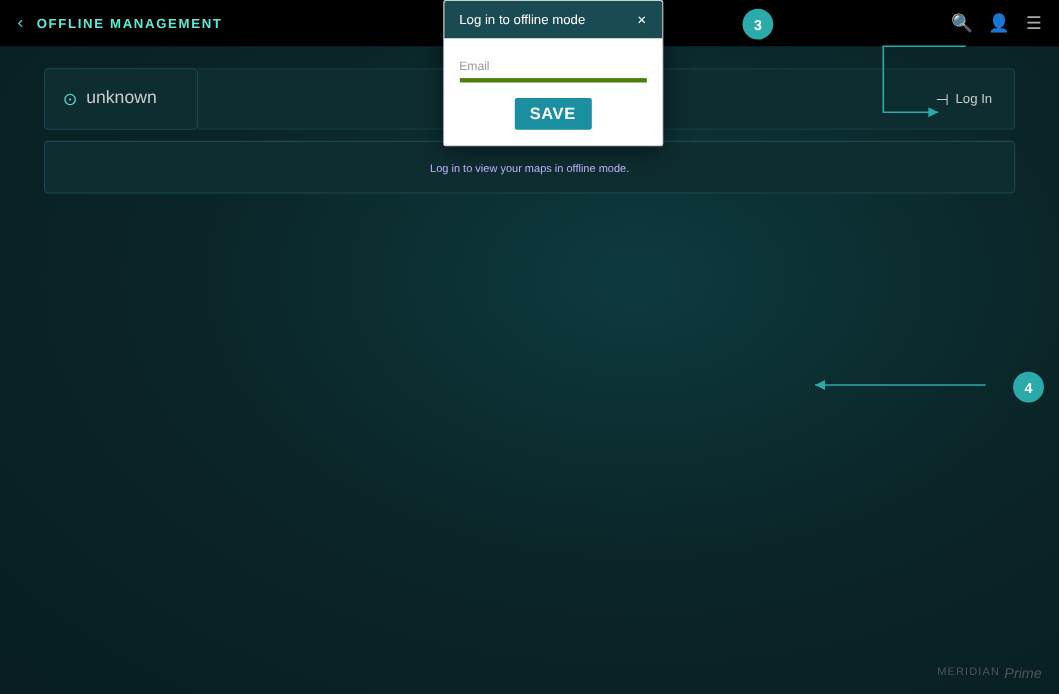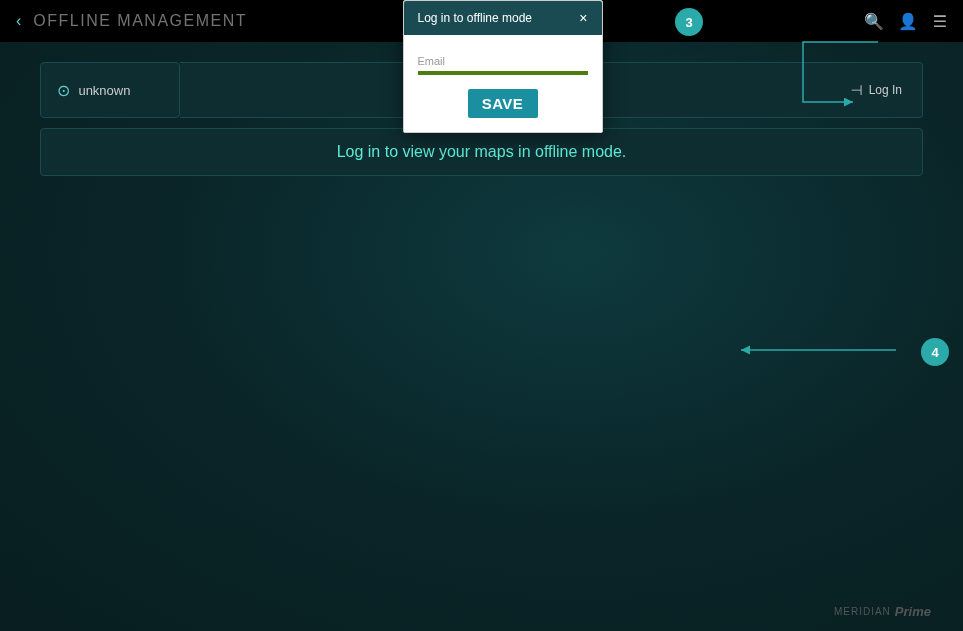--- a/index.html
+++ b/index.html
@@ -40,23 +40,23 @@
 
     .back-btn {
       color: #5ecfcf;
       font-size: 16px;
       cursor: pointer;
       display: flex;
       align-items: center;
     }
 
     .page-title {
-      color: #737373;
-      font-size: 16px;
-      font-weight: normal;
+      color: #5eead4;
+      font-size: 12px;
+      font-weight: bold;
       letter-spacing: 1.5px;
       text-transform: uppercase;
     }
 
     .top-bar-right {
       display: flex;
       align-items: center;
       gap: 14px;
     }
 
@@ -128,21 +128,21 @@
       min-width: 140px;
     }
 
     .user-icon {
       color: #5ecfcf;
       font-size: 16px;
     }
 
     .user-name {
       color: #cccccc;
-      font-size: 13px;
+      font-size: 16px;
     }
 
     .login-area {
       flex: 1;
       background: #0e2d31;
       border: 1px solid #1a4a50;
       border-left: none;
       border-radius: 0 4px 4px 0;
       display: flex;
       align-items: center;
@@ -169,22 +169,22 @@
     
     .info-banner {
       background: #0e2d31;
       border: 1px solid #1a4a50;
       border-radius: 4px;
       padding: 14px 20px;
       text-align: center;
     }
 
     .info-banner-text {
-      color: #5eead4;
-      font-size: 16px;
+      color: #c4b5fd;
+      font-size: 10px;
     }
 
     
     .modal-overlay {
       position: absolute;
       inset: 0;
       z-index: 100;
       display: flex;
       align-items: flex-start;
       justify-content: center;
@@ -257,39 +257,39 @@
       font-weight: bold;
       cursor: pointer;
       letter-spacing: 0.5px;
       text-transform: uppercase;
     }
 
     
     .logo-area {
       position: absolute;
       bottom: 12px;
-      right: 32px;
+      right: 16px;
       display: flex;
       align-items: center;
       gap: 4px;
       z-index: 10;
     }
 
     .logo-text {
       color: #555555;
       font-size: 10px;
       letter-spacing: 1px;
       text-transform: uppercase;
     }
 
     .logo-prime {
       color: #555555;
       font-size: 13px;
       font-style: italic;
-      font-weight: bold;
+      font-weight: normal;
     }
 
     
     .annotation-arrow {
       position: absolute;
       z-index: 15;
       pointer-events: none;
     }
   </style>
 </head>

